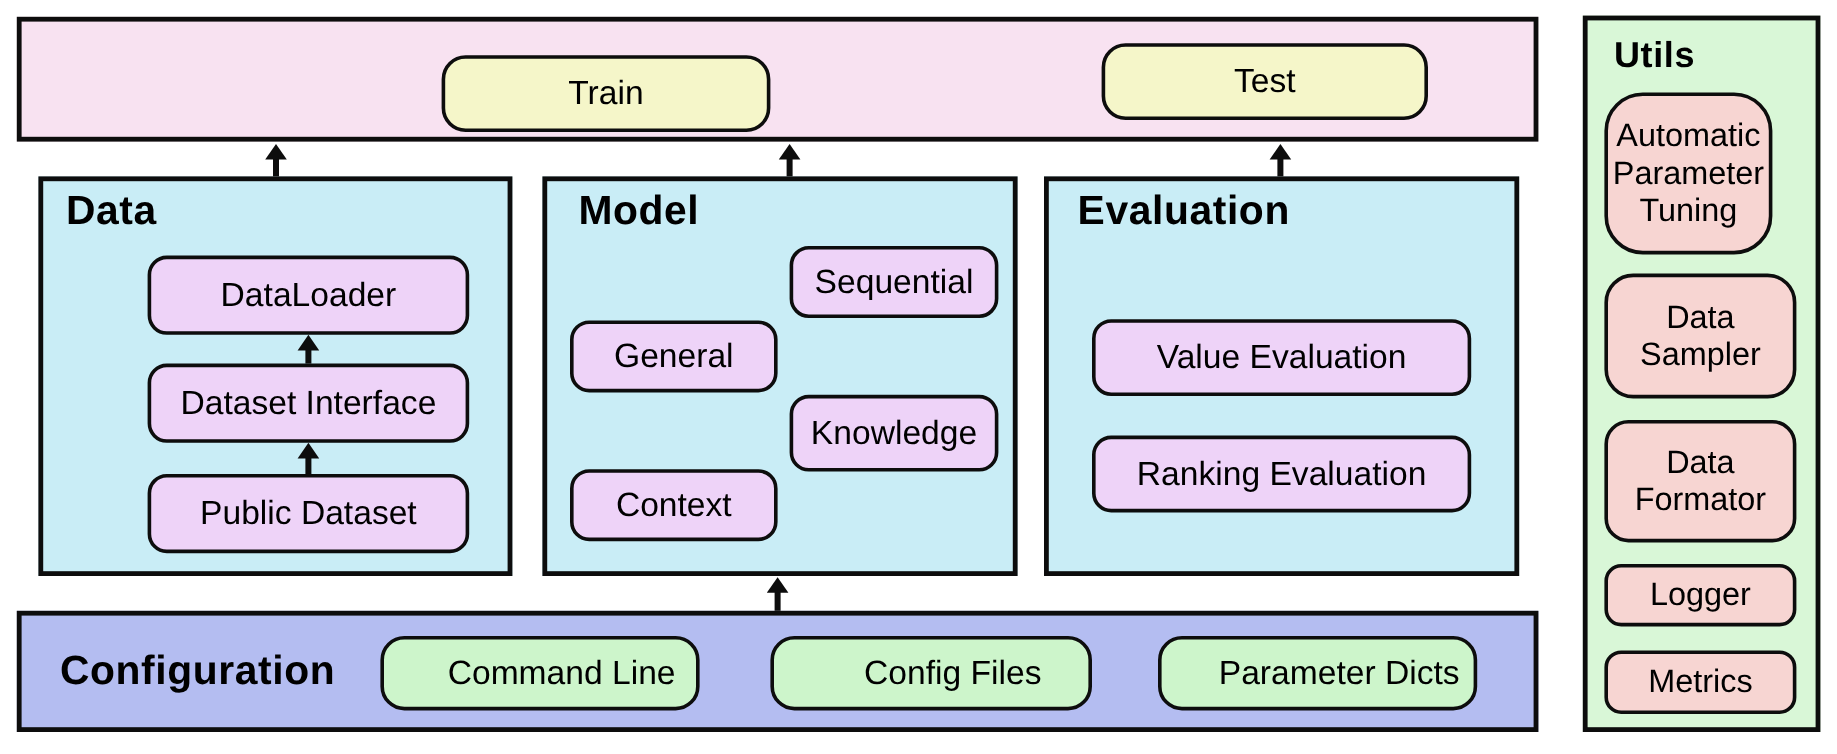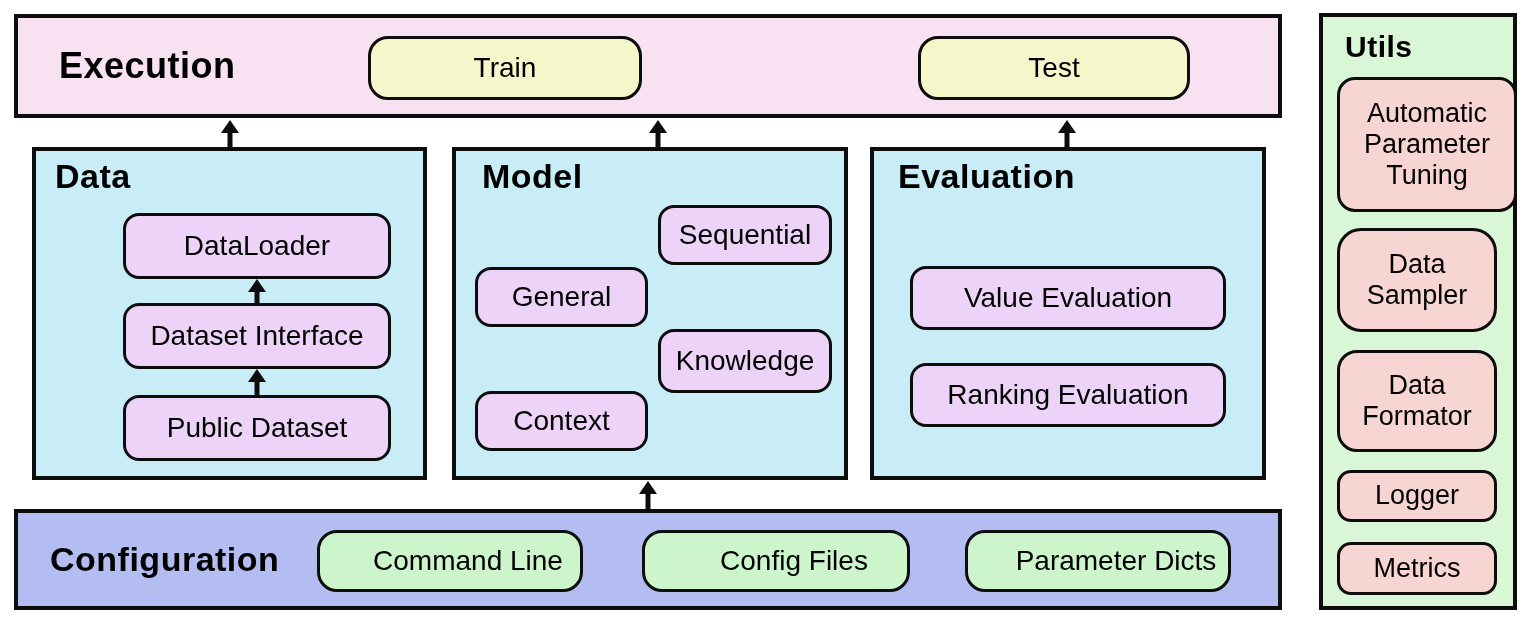--- a/index.html
+++ b/index.html
@@ -59,21 +59,21 @@
   #execution   { left: 14px;   top: 14px;  width: 1268px; height: 104px; background: var(--execution-bg); }
   #data        { left: 32px;   top: 147px; width: 395px;  height: 333px; background: var(--panel-cyan-bg); }
   #model       { left: 452px;  top: 147px; width: 396px;  height: 333px; background: var(--panel-cyan-bg); }
   #evaluation  { left: 870px;  top: 147px; width: 396px;  height: 333px; background: var(--panel-cyan-bg); }
   #configuration { left: 14px; top: 509px; width: 1268px; height: 101px; background: var(--config-bg); }
   #utils       { left: 1319px; top: 13px;  width: 198px;  height: 597px; background: var(--utils-bg); }
 
   
   #execution .panel-title { left: 41px; font-size: 36px; }
   .chip.traintest { background: var(--traintest-bg); border-radius: 20px; }
-  #chip-train { left: 350px; top: 18px; width: 274px; height: 64px; }
+  #chip-train { left: 350px; top: 28px; width: 274px; height: 64px; }
   #chip-test  { left: 900px; top: 18px; width: 272px; height: 64px; }
 
   
   .chip.purple { background: var(--chip-purple-bg); }
   #data .panel-title  { left: 19px; top: 6px; }
   #chip-dataloader        { left: 87px; top: 62px;  width: 268px; height: 66px; }
   #chip-dataset-interface { left: 87px; top: 152px; width: 268px; height: 66px; }
   #chip-public-dataset    { left: 87px; top: 244px; width: 268px; height: 66px; }
 
   
@@ -91,21 +91,21 @@
   
   #configuration .panel-title { left: 32px; }
   .chip.green { background: var(--chip-green-bg); border-radius: 20px; padding-left: 42px; }
   #chip-command-line    { left: 299px; top: 17px; width: 266px; height: 62px; }
   #chip-config-files    { left: 624px; top: 17px; width: 268px; height: 62px; }
   #chip-parameter-dicts { left: 947px; top: 17px; width: 266px; height: 62px; }
 
   
   #utils .panel-title { left: 22px; top: 13px; font-size: 30px; }
   .chip.pink { background: var(--chip-pink-bg); font-size: 27px; border-radius: 14px; }
-  #chip-automatic-parameter-tuning { left: 14px; top: 60px;  width: 180px; height: 135px; border-radius: 18px; }
+  #chip-automatic-parameter-tuning { left: 14px; top: 60px;  width: 140px; height: 135px; border-radius: 32px; }
   #chip-data-sampler  { left: 14px; top: 211px; width: 160px; height: 104px; border-radius: 24px; }
   #chip-data-formator { left: 14px; top: 333px; width: 160px; height: 102px; border-radius: 20px; }
   #chip-logger        { left: 14px; top: 453px; width: 160px; height: 52px; }
   #chip-metrics       { left: 14px; top: 525px; width: 160px; height: 53px; }
 
   
   .arrow {
     position: absolute;
     width: 18px;
   }
@@ -138,21 +138,20 @@
   
   #arrow-dataset-interface-to-dataloader   { left: 212px; top: 128px; height: 24px; }
   #arrow-public-dataset-to-dataset-interface { left: 212px; top: 218px; height: 26px; }
 </style>
 </head>
 <body>
 
 <div id="canvas">
 
   <section class="panel" id="execution">
-    <div class="panel-title vcenter">Execution</div>
     <div class="chip traintest" id="chip-train">Train</div>
     <div class="chip traintest" id="chip-test">Test</div>
   </section>
 
   <section class="panel" id="data">
     <div class="panel-title">Data</div>
     <div class="chip purple" id="chip-dataloader">DataLoader</div>
     <div class="chip purple" id="chip-dataset-interface">Dataset Interface</div>
     <div class="chip purple" id="chip-public-dataset">Public Dataset</div>
     <div class="arrow" id="arrow-dataset-interface-to-dataloader"></div>

